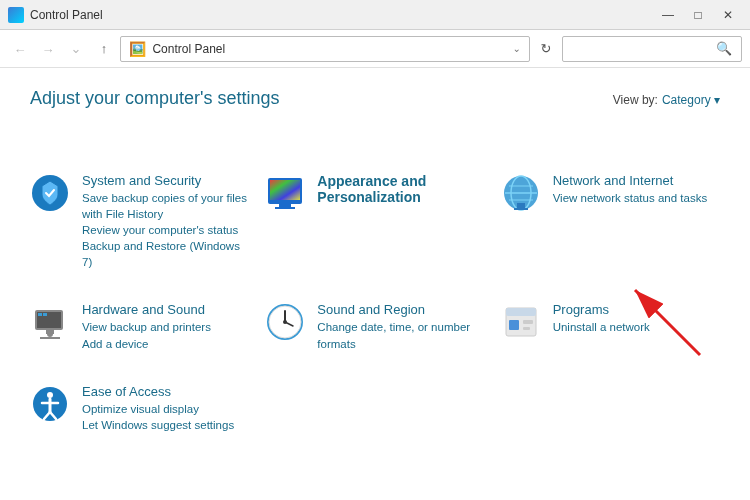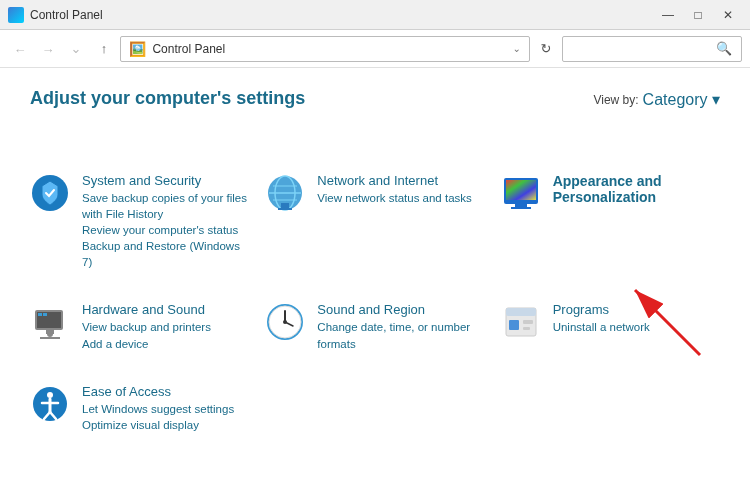--- a/index.html
+++ b/index.html
@@ -47,28 +47,28 @@
     }
     .search-field {
       width: 180px; height: 26px; border: 1px solid #bbb; border-radius: 2px;
       padding: 0 8px; font-size: 12px; color: #888; background: #fff;
       display: flex; align-items: center; justify-content: flex-end;
     }
     .search-icon-span { color: #888; font-size: 13px; }
 
     
     .main { padding: 20px 30px; background: #fff; }
-    .page-title { font-size: 18px; color: #1a6b8a; font-weight: 700; margin-bottom: 20px; }
+    .page-title { font-size: 18px; color: #1a6b8a; font-weight: 400; margin-bottom: 20px; }
 
     
     .view-by-row { display: flex; align-items: center; margin-bottom: 18px; font-size: 12px; color: #333; gap: 4px; }
     .view-by-label { color: #444; }
     .view-by-btn {
       background: none; border: none; cursor: pointer; color: #1a6b8a;
-      font-size: 16px; display: flex; align-items: center; gap: 2px;
+      font-size: 12px; display: flex; align-items: center; gap: 2px;
     }
 
     
     .categories { display: grid; grid-template-columns: 1fr 1fr 1fr; gap: 16px; margin-top: 36px; }
     .category-item {
       display: flex; align-items: flex-start; gap: 12px; padding: 8px 0;
       cursor: pointer;
     }
     .cat-icon { width: 40px; height: 40px; flex-shrink: 0; display: flex; align-items: center; justify-content: center; }
     .cat-content { flex: 1; }
@@ -137,38 +137,20 @@
           </svg>
         </div>
         <div class="cat-content">
           <div class="cat-title">System and Security</div>
           <span class="cat-link">Save backup copies of your files with File History</span>
           <span class="cat-link">Review your computer's status</span>
           <span class="cat-link">Backup and Restore (Windows 7)</span>
         </div>
       </div>
 
-
-      <div class="category-item">
-        <div class="cat-icon">
-          <svg width="40" height="40" viewBox="0 0 40 40">
-            <circle cx="20" cy="20" r="17" fill="#3a9bd5" opacity="0.9"></circle>
-            <ellipse cx="20" cy="20" rx="10" ry="17" fill="none" stroke="#7dd3f7" stroke-width="1.5"></ellipse>
-            <line x1="4" y1="20" x2="36" y2="20" stroke="#7dd3f7" stroke-width="1.5"></line>
-            <line x1="8" y1="13" x2="32" y2="13" stroke="#7dd3f7" stroke-width="1"></line>
-            <line x1="8" y1="27" x2="32" y2="27" stroke="#7dd3f7" stroke-width="1"></line>
-            <rect x="16" y="30" width="8" height="6" fill="#2a7abf"></rect>
-            <rect x="13" y="35" width="14" height="2" fill="#2a7abf"></rect>
-          </svg>
-        </div>
-        <div class="cat-content">
-          <div class="cat-title">Network and Internet</div>
-          <span class="cat-link">View network status and tasks</span>
-        </div>
-      </div>
 
       <div class="category-item" style="position:relative;">
         <div class="cat-icon">
           <svg width="40" height="40" viewBox="0 0 40 40">
             <rect x="3" y="5" width="34" height="26" rx="2" fill="#1a6bcc"></rect>
             <rect x="5" y="7" width="30" height="20" fill="#4aa0e8"></rect>
             <rect x="5" y="7" width="30" height="20" fill="url(#grad1)"></rect>
             <defs>
               <linearGradient id="grad1" x1="0" y1="0" x2="1" y2="1">
                 <stop offset="0%" stop-color="#e74040"></stop>
@@ -182,20 +164,38 @@
           </svg>
         </div>
         <div class="cat-content">
           <div class="cat-title highlighted" style="color:#1a6b8a; font-size:14px;">Appearance and Personalization</div>
         </div>
       </div>
 
       <div class="category-item">
         <div class="cat-icon">
           <svg width="40" height="40" viewBox="0 0 40 40">
+            <circle cx="20" cy="20" r="17" fill="#3a9bd5" opacity="0.9"></circle>
+            <ellipse cx="20" cy="20" rx="10" ry="17" fill="none" stroke="#7dd3f7" stroke-width="1.5"></ellipse>
+            <line x1="4" y1="20" x2="36" y2="20" stroke="#7dd3f7" stroke-width="1.5"></line>
+            <line x1="8" y1="13" x2="32" y2="13" stroke="#7dd3f7" stroke-width="1"></line>
+            <line x1="8" y1="27" x2="32" y2="27" stroke="#7dd3f7" stroke-width="1"></line>
+            <rect x="16" y="30" width="8" height="6" fill="#2a7abf"></rect>
+            <rect x="13" y="35" width="14" height="2" fill="#2a7abf"></rect>
+          </svg>
+        </div>
+        <div class="cat-content">
+          <div class="cat-title">Network and Internet</div>
+          <span class="cat-link">View network status and tasks</span>
+        </div>
+      </div>
+
+      <div class="category-item">
+        <div class="cat-icon">
+          <svg width="40" height="40" viewBox="0 0 40 40">
             <rect x="5" y="8" width="28" height="20" rx="2" fill="#888"></rect>
             <rect x="7" y="10" width="24" height="16" fill="#555"></rect>
             <circle cx="20" cy="32" r="3" fill="#888"></circle>
             <rect x="16" y="28" width="8" height="4" fill="#888"></rect>
             <rect x="10" y="35" width="20" height="2" fill="#888"></rect>
             <rect x="8" y="11" width="4" height="3" fill="#3a9bd5"></rect>
             <rect x="13" y="11" width="4" height="3" fill="#3a9bd5"></rect>
           </svg>
         </div>
         <div class="cat-content">
@@ -243,22 +243,22 @@
             <circle cx="20" cy="20" r="17" fill="#1a7abf"></circle>
             <circle cx="20" cy="11" r="3" fill="white"></circle>
             <line x1="20" y1="15" x2="20" y2="28" stroke="white" stroke-width="3" stroke-linecap="round"></line>
             <line x1="12" y1="19" x2="28" y2="19" stroke="white" stroke-width="2.5" stroke-linecap="round"></line>
             <line x1="20" y1="28" x2="14" y2="35" stroke="white" stroke-width="2.5" stroke-linecap="round"></line>
             <line x1="20" y1="28" x2="26" y2="35" stroke="white" stroke-width="2.5" stroke-linecap="round"></line>
           </svg>
         </div>
         <div class="cat-content">
           <div class="cat-title">Ease of Access</div>
+          <span class="cat-link">Optimize visual display</span>
           <span class="cat-link">Let Windows suggest settings</span>
-          <span class="cat-link">Optimize visual display</span>
         </div>
       </div>
 
     </div>
 
     <svg style="position:absolute; top:95px; right:10px; pointer-events:none;" width="130" height="100" viewBox="0 0 130 100">
       <defs>
         <marker id="arrowhead" markerWidth="10" markerHeight="7" refX="10" refY="3.5" orient="auto">
           <polygon points="0 0, 10 3.5, 0 7" fill="#e02020"></polygon>
         </marker>

